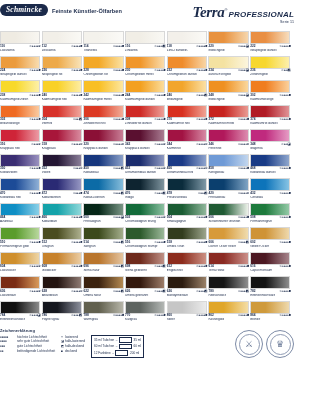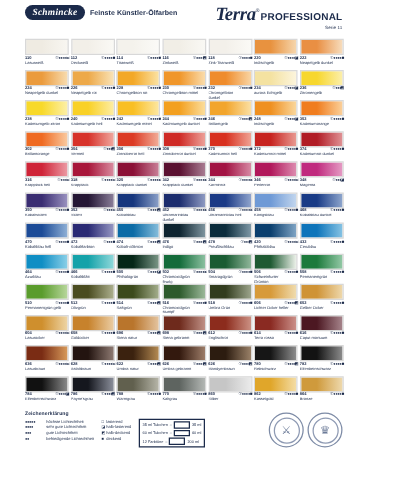--- a/index.html
+++ b/index.html
@@ -3,39 +3,39 @@
 <meta charset="utf-8">
 <style>
   html,body{margin:0;padding:0;}
   body{
     width:295px;height:400px;
     background:#ffffff;
     font-family:"Liberation Sans",sans-serif;
     color:#1b2a4a;
     overflow:hidden;
   }
-  .page{position:relative;width:295px;height:400px;box-sizing:border-box;padding:0 20px;}
+  .page{position:relative;width:295px;height:400px;box-sizing:border-box;padding:0 0;}
 
   
   .header{display:flex;align-items:flex-start;justify-content:space-between;height:26px;padding-top:4px;}
   .brand-left{display:flex;align-items:center;gap:4px;}
   .logo-pill{
     background:#1b2a4a;color:#ffffff;
     border-radius:9px;
     padding:1px 6px 2px 6px;
     font-family:"Liberation Serif",serif;
     font-style:italic;font-weight:bold;
     font-size:7.5px;letter-spacing:.2px;
     line-height:1.25;
   }
   .tagline{font-size:5.6px;font-weight:bold;letter-spacing:.05px;color:#1b2a4a;padding-top:2px;}
   .brand-right{text-align:right;line-height:1;padding-right:1px;}
   .norma{font-family:"Liberation Serif",serif;font-style:italic;font-weight:bold;font-size:15px;color:#1b2a4a;letter-spacing:-.3px;}
   .reg{font-size:4px;vertical-align:super;}
-  .prof{font-family:"Liberation Sans",sans-serif;font-weight:bold;font-size:8px;letter-spacing:.2px;color:#1b2a4a;margin-left:1px;}
+  .prof{font-family:"Liberation Sans",sans-serif;font-style:italic;font-weight:bold;font-size:8px;letter-spacing:.2px;color:#1b2a4a;margin-left:1px;}
   .serie{font-size:3.6px;color:#1b2a4a;margin-top:1px;letter-spacing:.1px;}
 
   
   .grid{display:flex;flex-direction:column;gap:0px;margin-top:1px;}
   .row{display:flex;gap:1.5px;}
   .cell{width:40.2px;position:relative;}
   .swatch{height:13px;width:100%;border:0.4px solid #d8d8d8;box-sizing:border-box;}
   .meta{display:flex;justify-content:space-between;align-items:flex-start;margin-top:.5px;height:4px;}
   .idx{font-size:3.2px;font-weight:bold;color:#1b2a4a;line-height:1;}
   .marks{font-size:3.1px;color:#1b2a4a;line-height:1;letter-spacing:-.2px;white-space:nowrap;}

